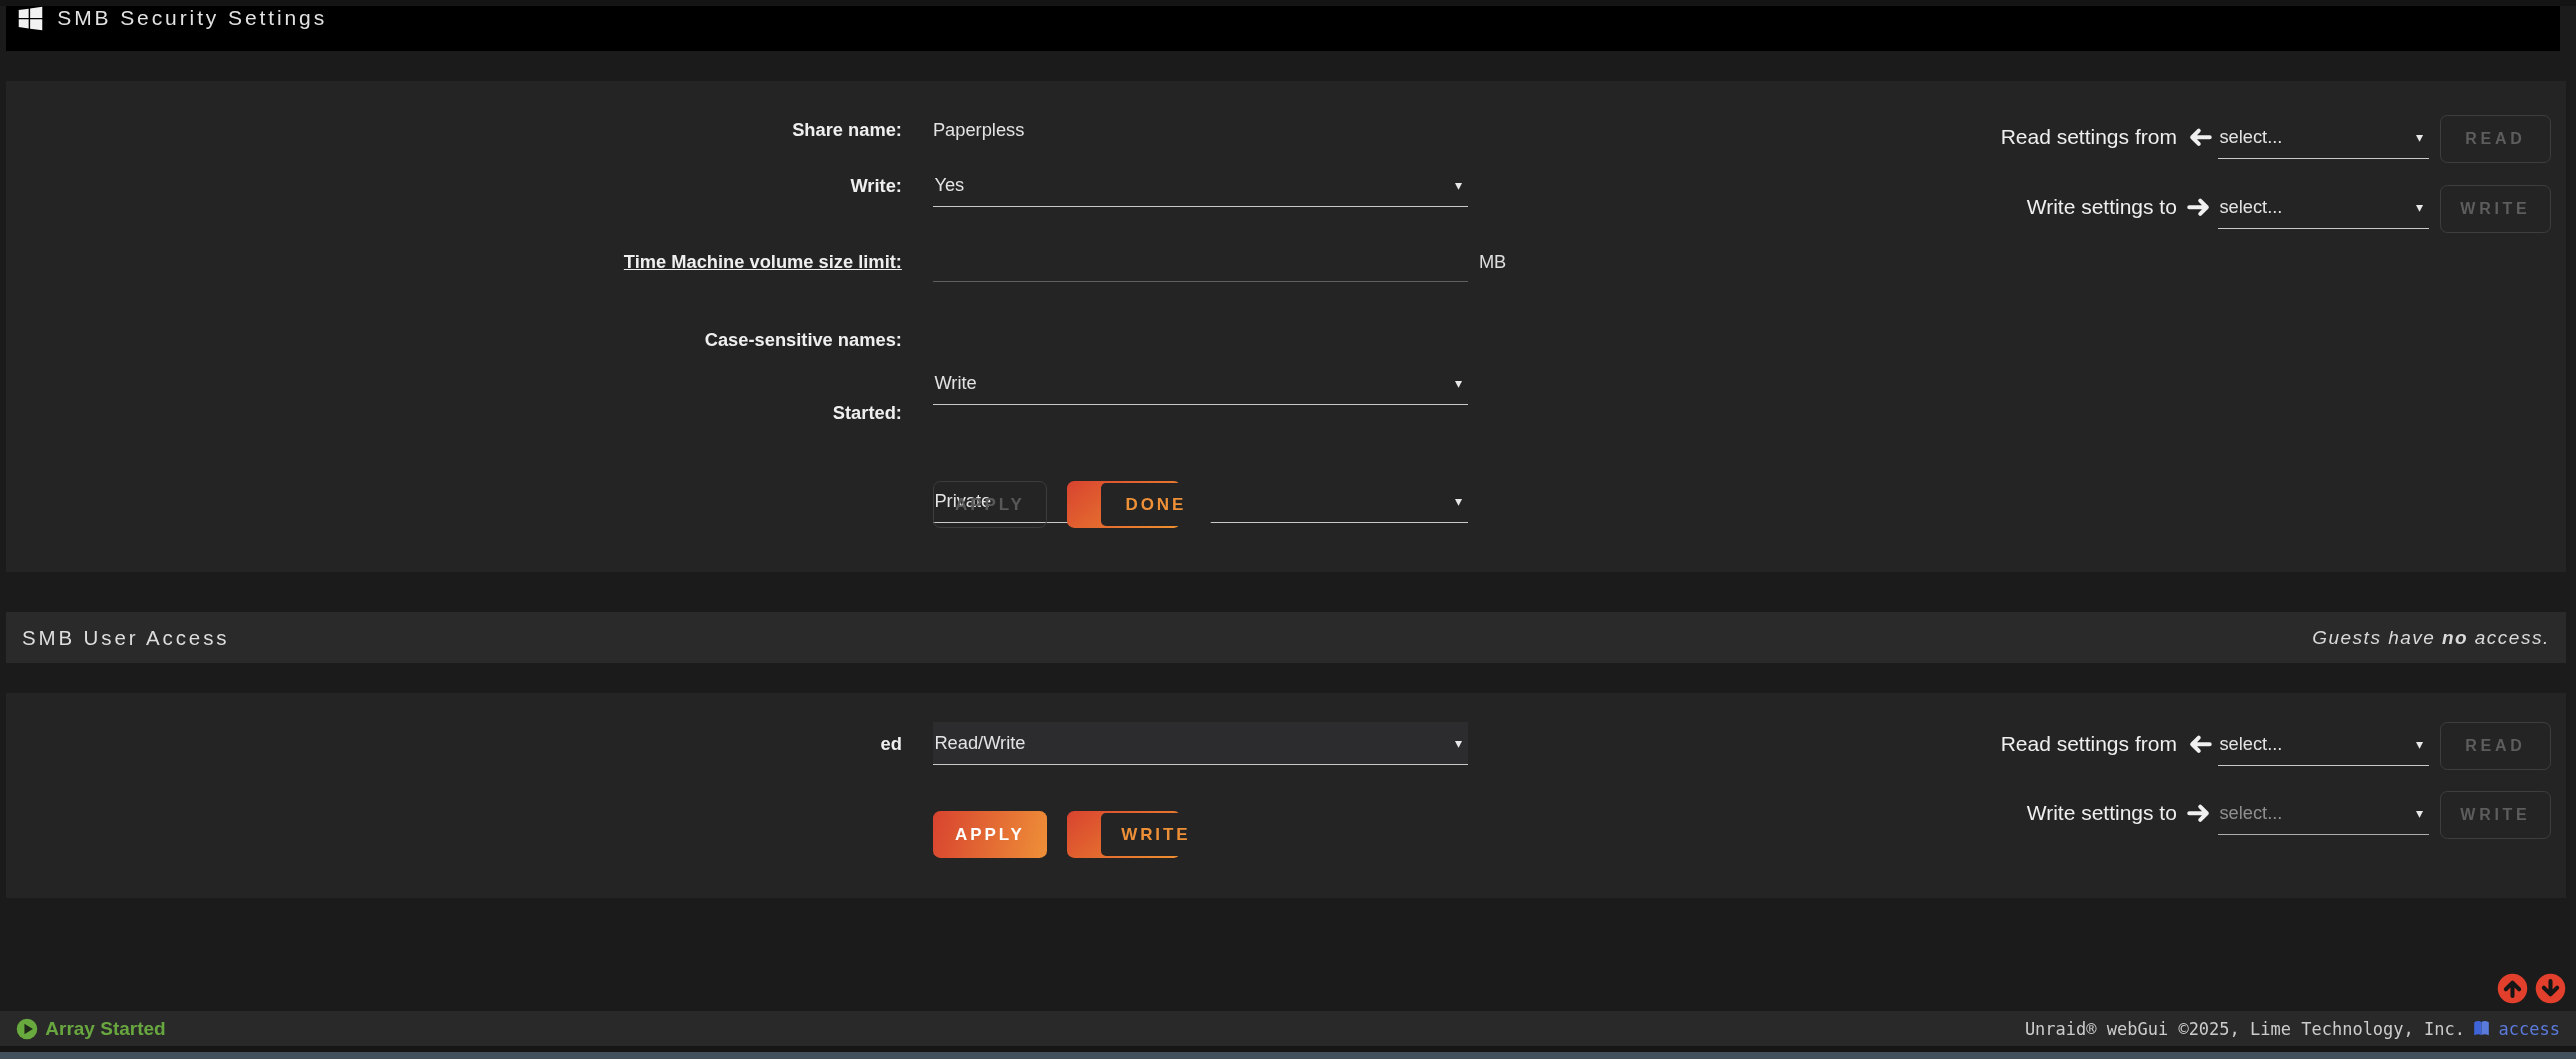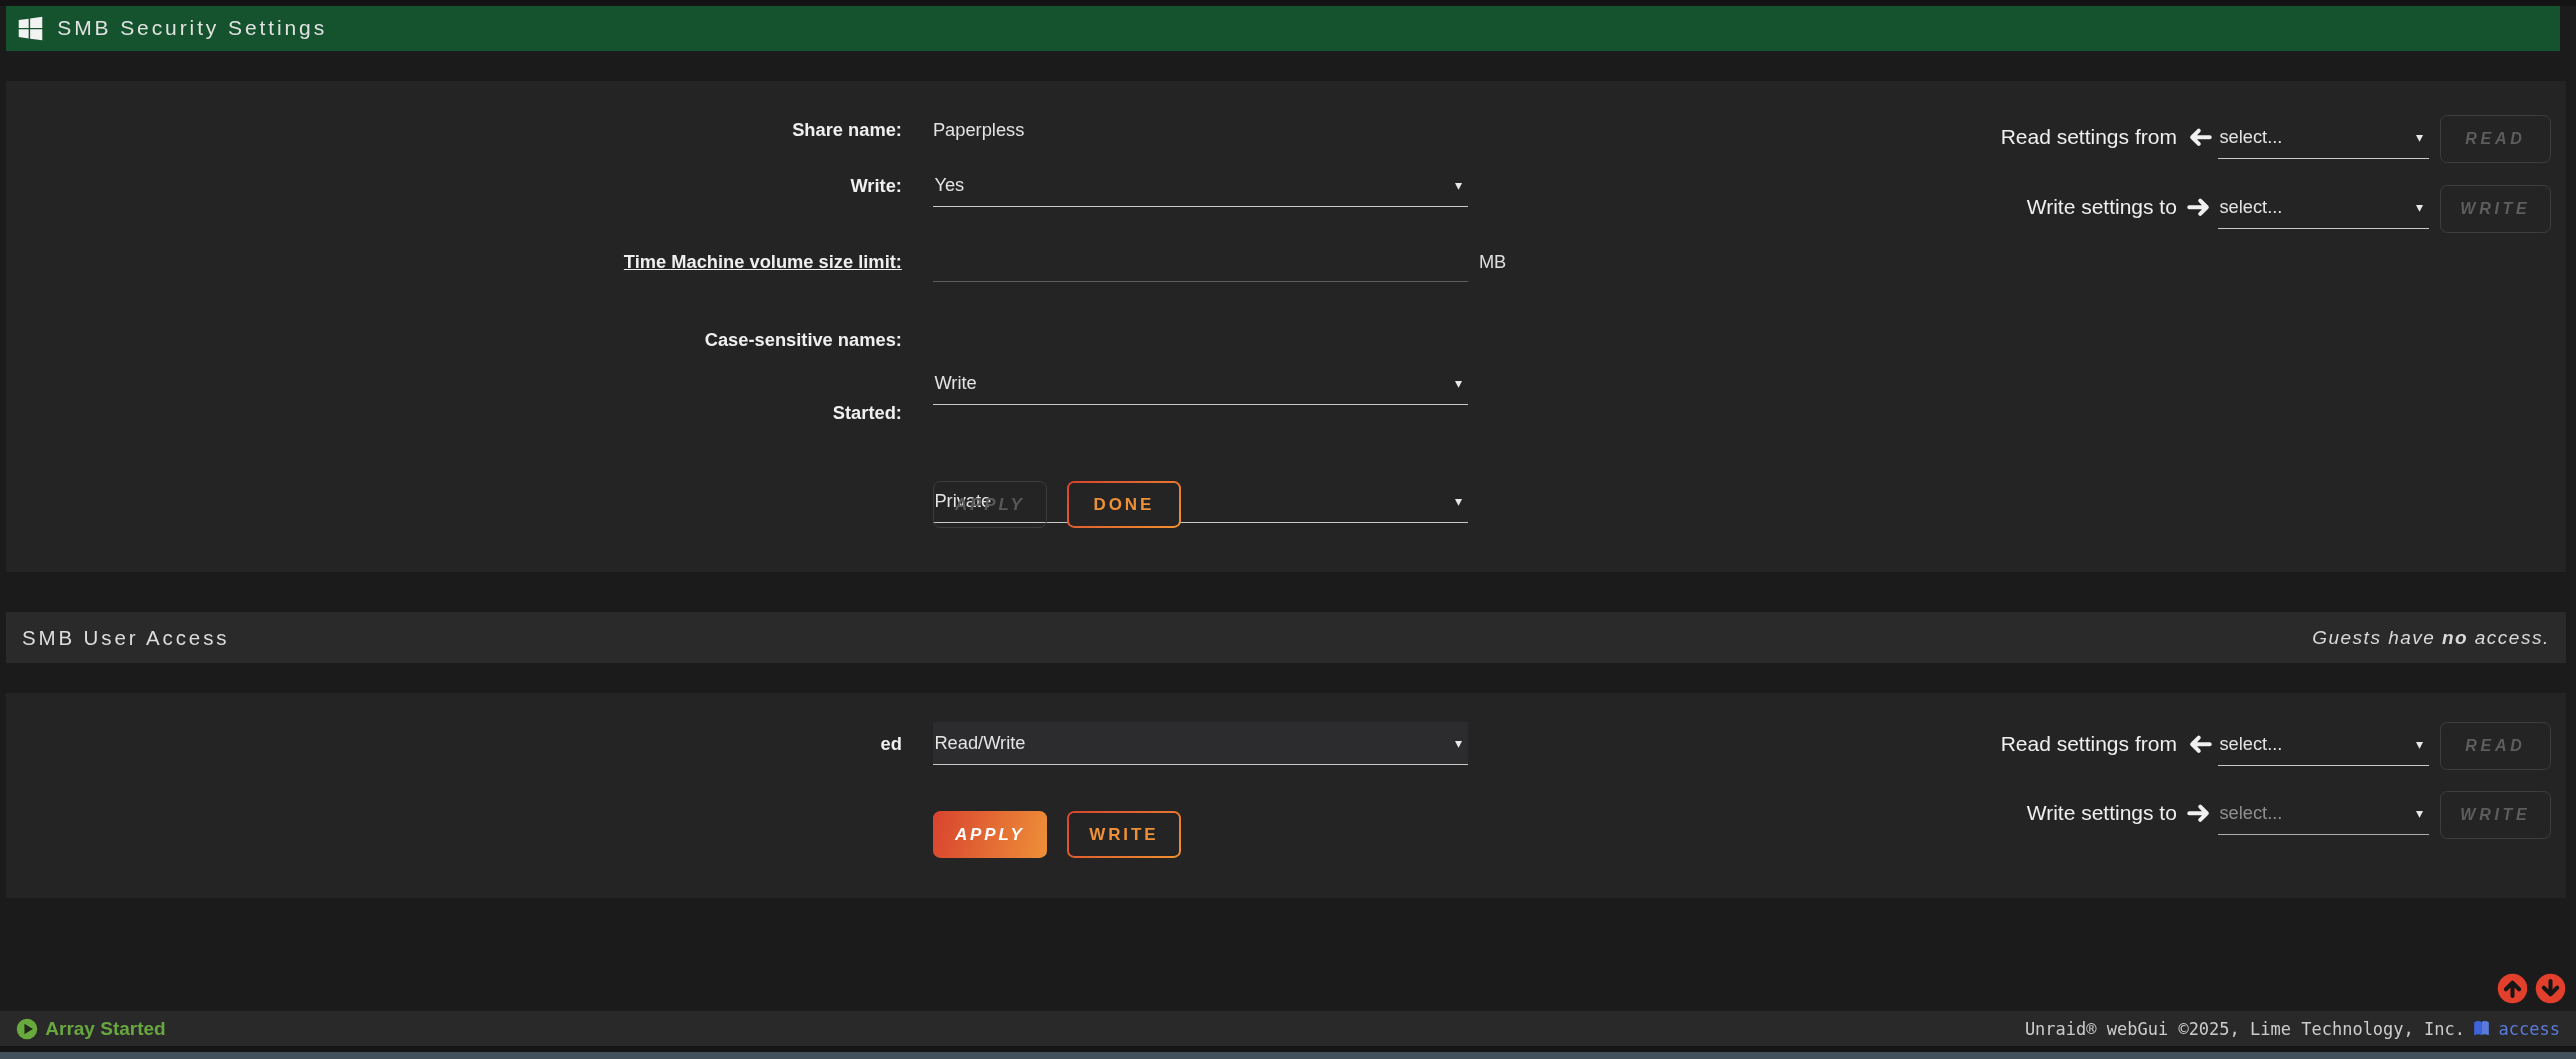--- a/index.html
+++ b/index.html
@@ -1,21 +1,21 @@
 <!DOCTYPE html>
 <html style="font-size:11.7px"><head>
 <meta charset="utf-8">
 <style>
   html,body{margin:0;padding:0;background:#121212;}
   #app{position:relative;width:2576px;height:1059px;background:#1b1b1b;overflow:hidden;
        font-family:"Liberation Sans",sans-serif;color:#e3e3e3;}
 
   .strip-top{position:absolute;left:0;top:0;width:100%;height:5.9px;background:#141414;}
-  .title-bar{position:absolute;left:5.9px;right:16px;top:5.9px;height:45px;background:#14532d;
-             display:flex;align-items:center;gap:14.7px;padding-left:11.7px;box-sizing:border-box;}
+  .title-bar{position:absolute;left:5.9px;right:16px;top:5.9px;height:45px;background:#000000;
+             display:flex;align-items:flex-start;gap:14.7px;padding-left:11.7px;box-sizing:border-box;}
   .title-text{font-size:21px;letter-spacing:2.9px;color:#e2e2e2;}
 
   .panel{position:absolute;left:5.9px;right:10.3px;background:#242424;}
   #panel1{top:81px;height:491px;}
   #panel2{top:693px;height:205px;}
 
   .sec-hdr{position:absolute;left:5.9px;right:10.3px;top:612px;height:51px;background:#2a2a2a;
            display:flex;align-items:center;justify-content:space-between;
            padding:0 16px;box-sizing:border-box;}
   .sec-hdr .sec-title{font-size:20.5px;letter-spacing:2.9px;color:#dddddd;}
@@ -34,28 +34,28 @@
   .sel.muted .sel-text{color:#8f8f8f;}
   .sel.muted{border-bottom-color:#adadad;}
 
   .tm-input{position:absolute;left:0;top:0;width:100%;height:43px;background:transparent;border:none;
             border-bottom:1.5px solid #5f5f5f;color:#e3e3e3;font-size:18.3px;outline:none;
             font-family:"Liberation Sans",sans-serif;box-sizing:border-box;}
   .unit{position:absolute;left:1473px;font-size:18.3px;color:#dedede;}
 
   .btn{display:flex;align-items:center;justify-content:center;font-weight:bold;font-size:17px;
        letter-spacing:2.9px;border-radius:7.3px;cursor:pointer;box-sizing:border-box;
-       font-family:"Liberation Sans",sans-serif;font-style:italic;}
+       font-family:"Liberation Sans",sans-serif;}
   .btn-disabled{border:1.5px solid #3d3d3d;color:#585858;background:transparent;}
   .btn-filled{background:linear-gradient(105deg,#d8432f 0%,#ee9038 100%);color:#ffffff;border:none;}
   .gb{padding:2.2px;border-radius:7.3px;background:linear-gradient(140deg,#d8432f 0%,#f0922f 100%);
       cursor:pointer;box-sizing:border-box;}
   .gb .gb-in{width:100%;height:100%;border-radius:5.1px;background:#242424;display:flex;
       align-items:center;justify-content:center;font-weight:bold;font-size:17px;letter-spacing:2.9px;
-      color:#ee9038;box-sizing:border-box;}
+      color:#ee9038;box-sizing:border-box;margin-left:32px;}
 
   .io-lbl{position:absolute;left:1731px;width:440px;font-weight:normal;
           font-size:21px;color:#efefef;display:flex;align-items:center;justify-content:flex-end;}
   .io-arrow{position:absolute;left:2180px;width:26.4px;display:flex;align-items:center;justify-content:center;}
   .io-sel{position:absolute;left:2212px;width:211px;}
   .io-btn{position:absolute;left:2434px;width:111px;height:48px;border:1.5px solid #3e3e3e;
           color:#5d5d5d;letter-spacing:3.7px;font-size:16px;}
 
   .footer{position:absolute;left:0;top:1011px;width:100%;height:35px;background:#292929;
           display:flex;align-items:center;justify-content:space-between;

